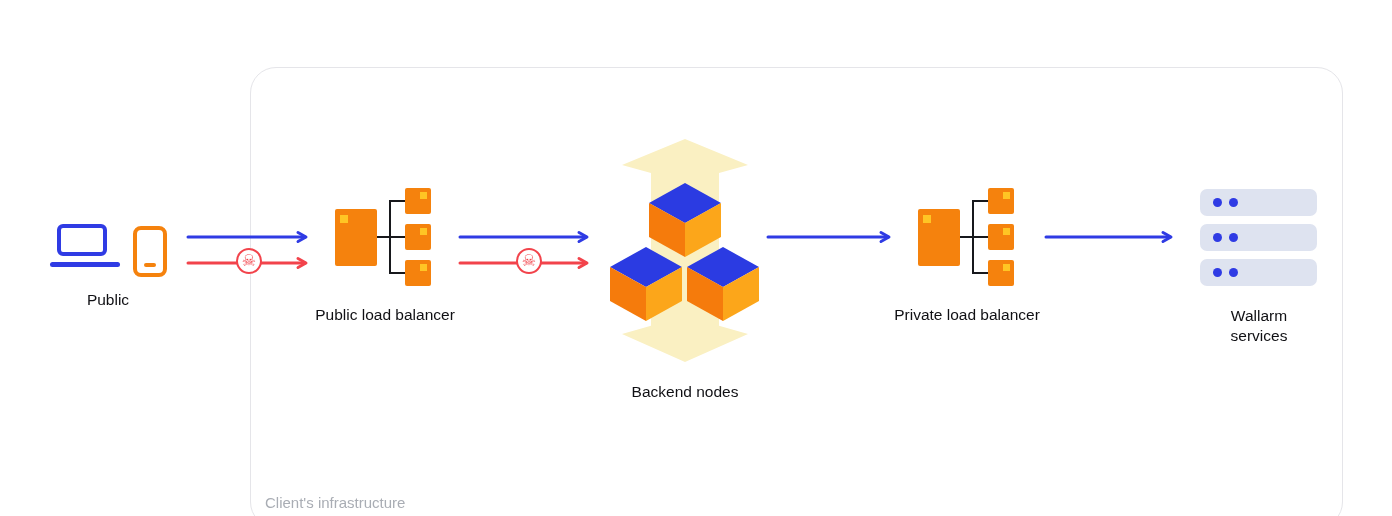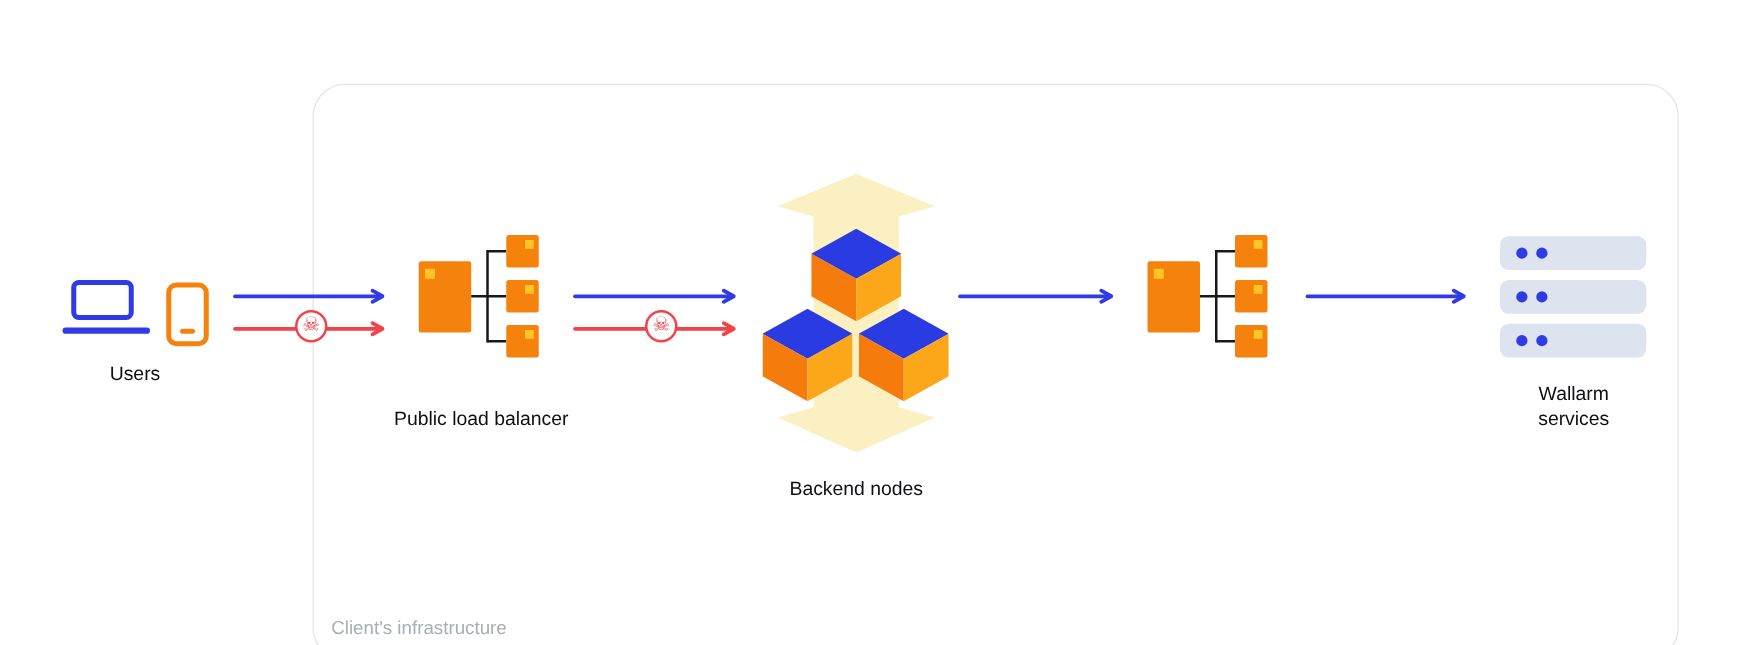--- a/index.html
+++ b/index.html
@@ -100,21 +100,21 @@
   </svg>
 
   <div class="skull k1">☠</div>
   <div class="skull k2">☠</div>
 
   <div>
     <div class="laptop-screen"></div>
     <div class="laptop-base"></div>
     <div class="phone-body"></div>
     <div class="phone-dash"></div>
-    <div class="node-label" style="left:58px;top:290px;width:100px;">Users</div>
+    <div class="node-label" style="left:58px;top:290px;width:100px;">Public</div>
   </div>
 
   <div class="lb" style="left:335px;top:188px;">
     <div class="big-box">
         <span class="ydot"></span>
       </div>
     <div class="link-mid"></div>
     <div class="spine"></div>
     <div class="stub s1"></div>
     <div class="stub s2"></div>
@@ -122,21 +122,21 @@
     <div class="sq r1">
         <span class="ydot"></span>
       </div>
     <div class="sq r2">
         <span class="ydot"></span>
       </div>
     <div class="sq r3">
         <span class="ydot"></span>
       </div>
   </div>
-  <div class="node-label" style="left:300px;top:305px;width:170px;margin-top:21px;">Public load balancer</div>
+  <div class="node-label" style="left:300px;top:305px;width:170px;">Public load balancer</div>
 
   <div>
     <div class="glow"></div>
     <svg class="cube c-top" viewBox="0 0 72 74">
       <polygon points="0,20 36,0 72,20 36,40" style="fill:var(--cube-top-blue)"></polygon>
       <polygon points="0,20 36,40 36,74 0,54" style="fill:var(--cube-left-orange)"></polygon>
       <polygon points="36,40 72,20 72,54 36,74" style="fill:var(--cube-right-orange)"></polygon>
     </svg>
     <svg class="cube c-left" viewBox="0 0 72 74">
       <polygon points="0,20 36,0 72,20 36,40" style="fill:var(--cube-top-blue)"></polygon>
@@ -163,20 +163,21 @@
     <div class="sq r1">
         <span class="ydot"></span>
       </div>
     <div class="sq r2">
         <span class="ydot"></span>
       </div>
     <div class="sq r3">
         <span class="ydot"></span>
       </div>
   </div>
+  <div class="node-label" style="left:882px;top:305px;width:170px;">Private load balancer</div>
 
   <div>
     <div class="server-bar b1">
       <span class="dot d1"></span>
       <span class="dot d2"></span>
     </div>
     <div class="server-bar b2">
       <span class="dot d1"></span>
       <span class="dot d2"></span>
     </div>

